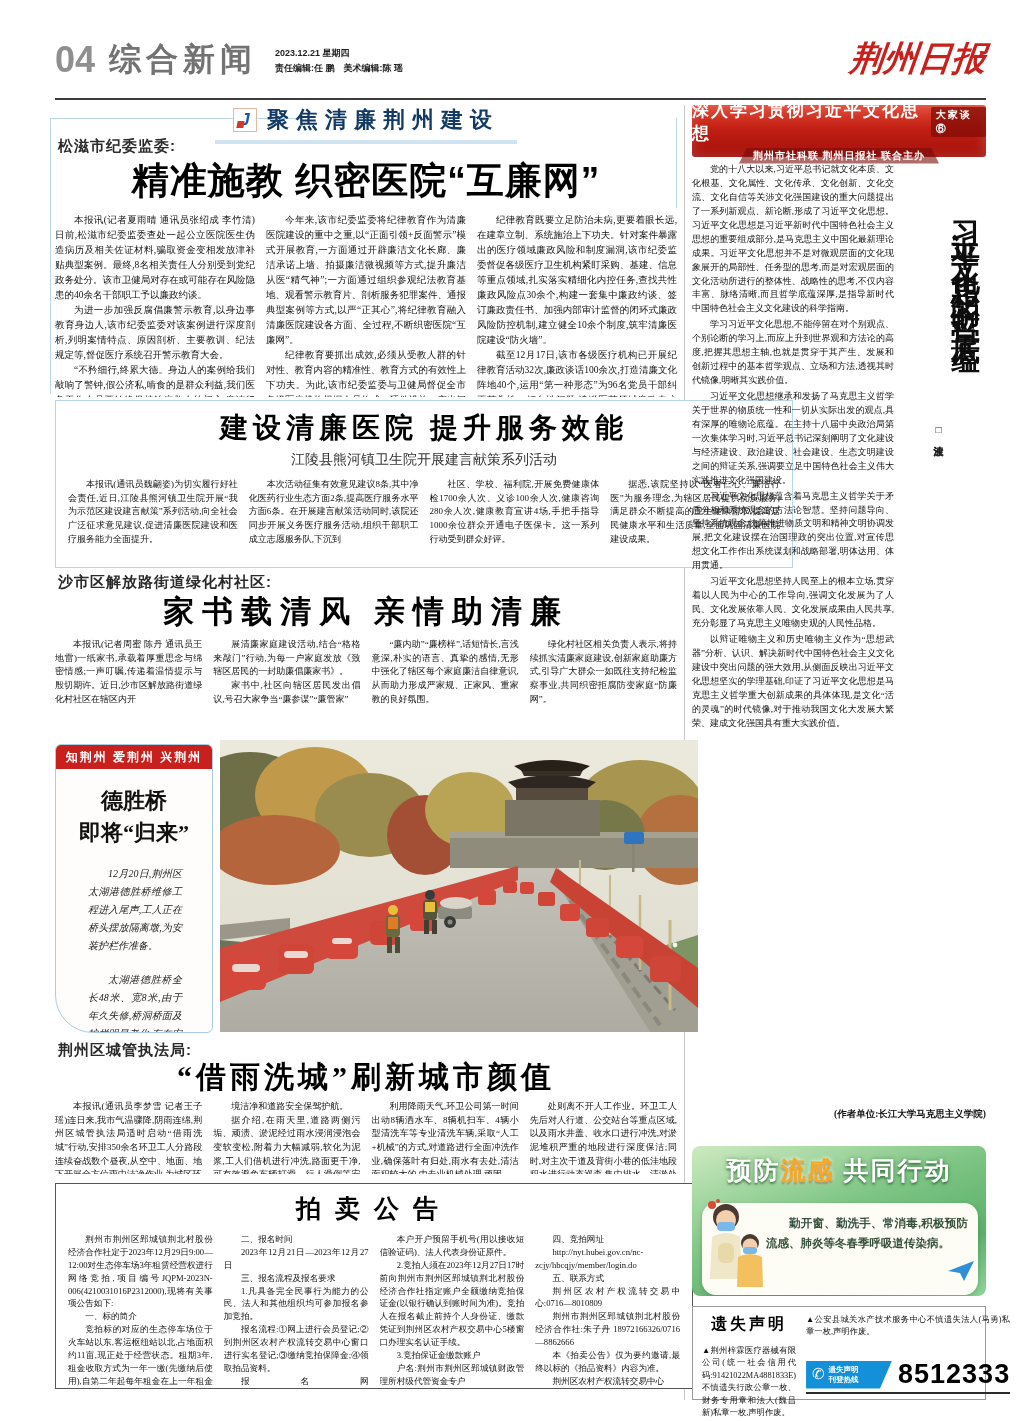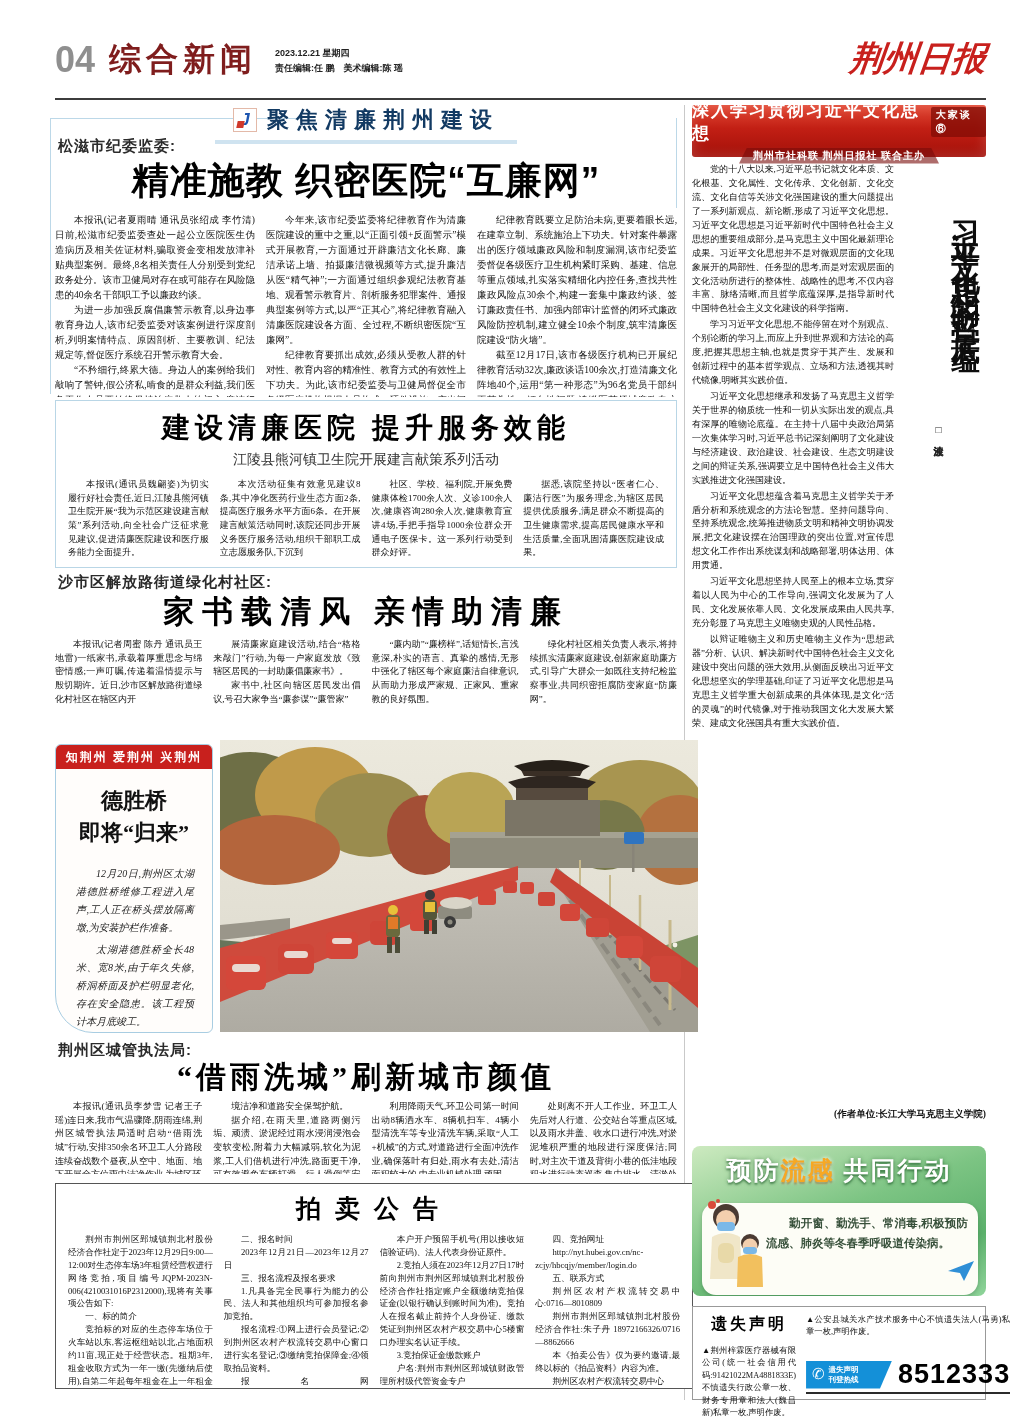--- a/index.html
+++ b/index.html
@@ -3,21 +3,21 @@
 <meta charset="utf-8">
 <style>
   * { box-sizing: border-box; }
   body { margin:0; background:#e9e9e9; font-family:"Liberation Serif","DejaVu Serif",serif; }
   .page { position:relative; width:1024px; height:1421px; margin:0 auto; background:#ffffff; overflow:hidden; }
   .abs { position:absolute; }
 
   
   .hdr { top:42px; left:55px; width:931px; display:flex; align-items:flex-start; }
   .hdr-num { font-family:"Liberation Sans",sans-serif; font-size:36px; font-weight:bold; color:#8f8f8f; line-height:1; }
-  .hdr-sec { font-family:"Liberation Sans",sans-serif; font-size:32px; font-weight:900; color:#7f1d1d; letter-spacing:5px; line-height:1.1; margin-left:14px; }
+  .hdr-sec { font-family:"Liberation Sans",sans-serif; font-size:32px; font-weight:900; color:#737373; letter-spacing:5px; line-height:1.1; margin-left:14px; }
   .hdr-meta { margin-left:18px; margin-top:4px; font-family:"Liberation Sans",sans-serif; font-size:9px; font-weight:bold; color:#222; line-height:1.7; }
   .hdr-mast { margin-left:auto; font-size:34px; font-weight:900; color:#c8201d; font-style:italic; transform:skewX(-6deg); line-height:1; }
   .hdr-rule { top:98px; left:55px; width:931px; height:2px; background:#3c3c3c; }
   .vrule { top:105px; left:684px; width:1px; height:1295px; background:#c9c9c9; }
   .bluecorner { background:#bcd8e8; }
 
   
   .focus { top:103px; left:55px; width:622px; display:flex; justify-content:center; }
   .focus-inner { display:flex; align-items:center; gap:10px; border-bottom:4px solid #cfe3f0; padding:2px 18px 5px; }
   .focus-logo { width:24px; height:24px; background:#fff; border:1px solid #e3b9a8; display:flex; align-items:center; justify-content:center; font-family:"Liberation Sans",sans-serif; font-weight:900; font-style:italic; font-size:17px; color:#1d55b0; position:relative; }
@@ -28,28 +28,28 @@
   .headline-sans { font-family:"Liberation Sans",sans-serif; font-weight:900; color:#000; text-align:center; }
   .headline-serif { font-weight:900; color:#000; text-align:center; }
 
   .cols { display:flex; gap:11px; overflow:hidden; text-align:justify; }
   .col { flex:1; overflow:hidden; }
   .cols p { margin:0; text-indent:2em; }
   .body-sm { font-size:9.5px; line-height:1.58; color:#111; }
   .body-xs { font-size:9px; line-height:1.52; color:#111; }
 
   
-  .a2box { top:400px; left:55px; width:622px; height:168px; border:1px solid #b9d6e6; padding:8px 12px 6px; background:#fff; }
+  .a2box { top:400px; left:55px; width:738px; height:168px; border:1px solid #b9d6e6; padding:8px 12px 6px; background:#fff; }
 
   
   .bbox { top:744px; left:55px; width:158px; height:289px; border:1px solid #a8cde2; border-radius:6px 6px 6px 38px; background:#fffdfb; overflow:hidden; }
   .bbox-banner { height:24px; background:#c8201d; color:#fff; display:flex; align-items:center; justify-content:center; font-family:"Liberation Sans",sans-serif; font-size:12px; font-weight:bold; letter-spacing:2px; }
   .bbox-head { margin-top:16px; text-align:center; font-size:22px; font-weight:900; line-height:1.45; white-space:pre-line; color:#111; }
   .bbox-body { margin:16px 14px 0 16px; font-size:10px; font-style:italic; line-height:1.8; color:#222; text-align:justify; }
-  .bbox-body p { margin:4px; text-indent:2em; }
+  .bbox-body p { margin:16px; text-indent:2em; }
 
   
   .aucbox { top:1183px; left:55px; width:638px; height:206px; border:1px solid #555; padding:8px 12px 6px; background:#fff; }
   .auc-title { text-align:center; font-size:25px; font-weight:900; letter-spacing:14px; color:#000; }
   .aucbox .cols { margin-top:8px; height:156px; }
   .aucbox p { text-indent:2em; }
   .body-auc { font-size:8.6px; line-height:1.5; color:#111; }
 
   
   .rbanner { top:105px; left:692px; width:294px; height:52px; background:linear-gradient(180deg,#e34a36 0%,#c21f14 45%,#a31009 100%); border-radius:3px; color:#fff; display:flex; flex-direction:column; align-items:center; justify-content:center; box-shadow:inset 0 0 14px rgba(255,255,255,.18); }

